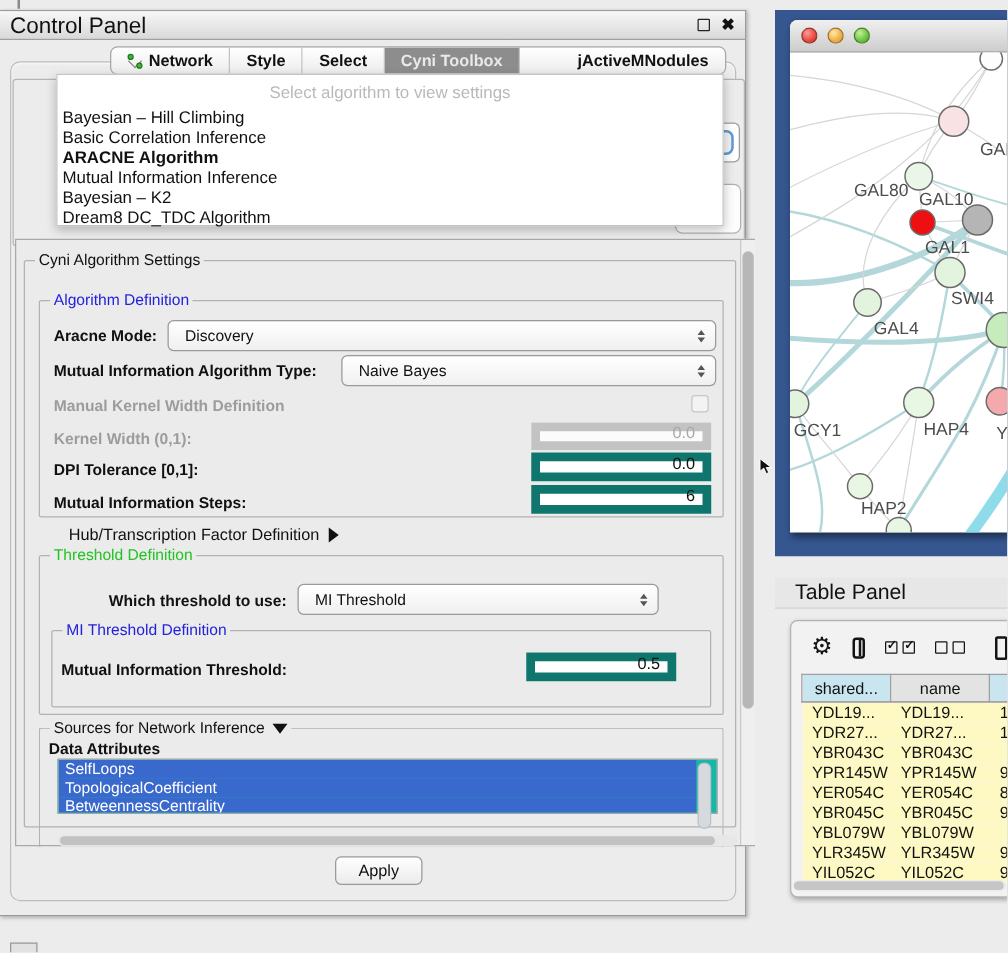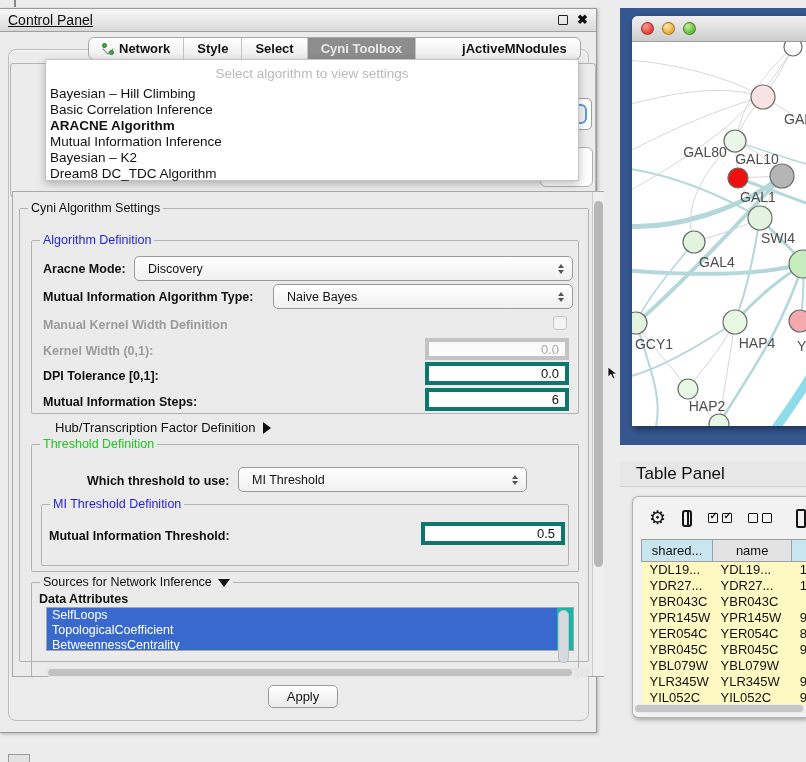--- a/index.html
+++ b/index.html
@@ -7,21 +7,21 @@
   #app { position:relative; width:806px; height:762px; background:#ececec; overflow:hidden;
          font-family:"Liberation Sans",sans-serif; color:#111; }
   .abs { position:absolute; }
 
   
   #cp-window { left:0; top:8px; width:597px; height:725px; background:#ececec;
                border:1px solid #9a9a9a; border-left:none; box-shadow:1px 1px 3px rgba(0,0,0,.25); }
   #cp-titlebar { left:0; top:0; width:100%; height:23px;
       background:linear-gradient(#f7f7f7,#d9d9d9); border-bottom:1px solid #9f9f9f;
       display:flex; align-items:center; padding:0 8px; }
-  #cp-title { font-size:14px; color:#111;text-decoration:underline; }
+  #cp-title { font-size:18px; color:#111; }
   #cp-titlebar .winbtns { margin-left:auto; display:flex; gap:9px; align-items:center; }
   .float-btn { width:10px; height:10px; border:1.5px solid #222; border-radius:1px; }
   .close-x { font-size:13px; font-weight:bold; color:#111; line-height:10px; }
 
   
   #cp-tabs { left:88px; top:28px; height:23px; display:flex; align-items:stretch;
       background:linear-gradient(#ffffff,#ececec); border:1px solid #a8a8a8; border-radius:6px;
       overflow:hidden; }
   .cp-tab { display:flex; align-items:center; gap:5px; padding:0 13px; font-size:13px; font-weight:600;
       color:#111; border-right:1px solid #c3c3c3; white-space:nowrap; }
@@ -57,21 +57,21 @@
       font-size:12.5px; white-space:nowrap; }
   .leg-blue { color:#2222dd; } .leg-green { color:#22c322; } .leg-black { color:#111; }
 
   .lbl { position:absolute; font-size:12.5px; font-weight:bold; color:#111; white-space:nowrap; }
   .lbl.dis { color:#9c9c9c; }
   .combo { position:absolute; background:linear-gradient(#ffffff,#f0f0f0); border:1px solid #9a9a9a;
       border-radius:5px; display:flex; align-items:center; font-size:12.5px; color:#111; padding-left:13px; }
   .combo .arrows { margin-left:auto; margin-right:8px; display:flex; flex-direction:column; gap:2px; }
   .tri-up { width:0;height:0;border-left:3.5px solid transparent;border-right:3.5px solid transparent;border-bottom:4px solid #555; }
   .tri-dn { width:0;height:0;border-left:3.5px solid transparent;border-right:3.5px solid transparent;border-top:4px solid #555; }
-  .field { position:absolute; background:#fff; border:4px solid #0f766e; display:flex; align-items:center;
+  .field { position:absolute; background:#fff; border:7px solid #0f766e; display:flex; align-items:flex-end;
       justify-content:flex-end; padding-right:6px; font-size:13px; color:#111; }
   .field.dis { border-color:#c3c3c3; background:#fbfbfb; color:#a8a8a8; }
   .checkbox { position:absolute; width:14px; height:14px; border:1px solid #c6c6c6; border-radius:3px; background:#f3f3f3; }
 
   #hub-row { position:absolute; left:42px; top:408px; font-size:13px; color:#111; display:flex; align-items:center; gap:8px; }
   .tri-right { width:0;height:0;border-top:6px solid transparent;border-bottom:6px solid transparent;border-left:8px solid #111; }
   .tri-down-sm { display:inline-block; width:0;height:0;border-left:6px solid transparent;border-right:6px solid transparent;border-top:8px solid #111; margin-left:6px; vertical-align:middle; }
 
   #attr-list { left:46px; top:598px; width:528px; height:44px; background:#14b8a6; border:1px solid #a5a5a5; overflow:hidden; }
   .attr-item { height:15px; line-height:15px; padding-left:5px; font-size:12.5px; color:#fff; background:#3a69cd; width:510px; }
@@ -244,21 +244,21 @@
         <span>MI Threshold</span>
         <span class="arrows">
             <span class="tri-up"></span>
             <span class="tri-dn"></span>
           </span>
       </div>
       <div class="grp" style="left:28px; top:312px; width:528px; height:62px;">
         <span class="grp-legend leg-blue">MI Threshold Definition</span>
       </div>
       <span class="lbl" style="left:36px; top:337px;">Mutual Information Threshold:</span>
-      <div class="field" style="left:408px; top:330px; width:144px; height:23px;">
+      <div class="field" style="left:408px; top:330px; width:120px; height:23px;">
         <span>0.5</span>
       </div>
 
       <div class="grp" style="left:18px; top:390px; width:548px; height:96px; border-bottom:none;">
         <span class="grp-legend leg-black"><span>Sources for Network Inference</span><span class="tri-down-sm"></span></span>
       </div>
       <span class="lbl" style="left:26px; top:400px;">Data Attributes</span>
     </div>
 
     <div class="abs" id="attr-list">

